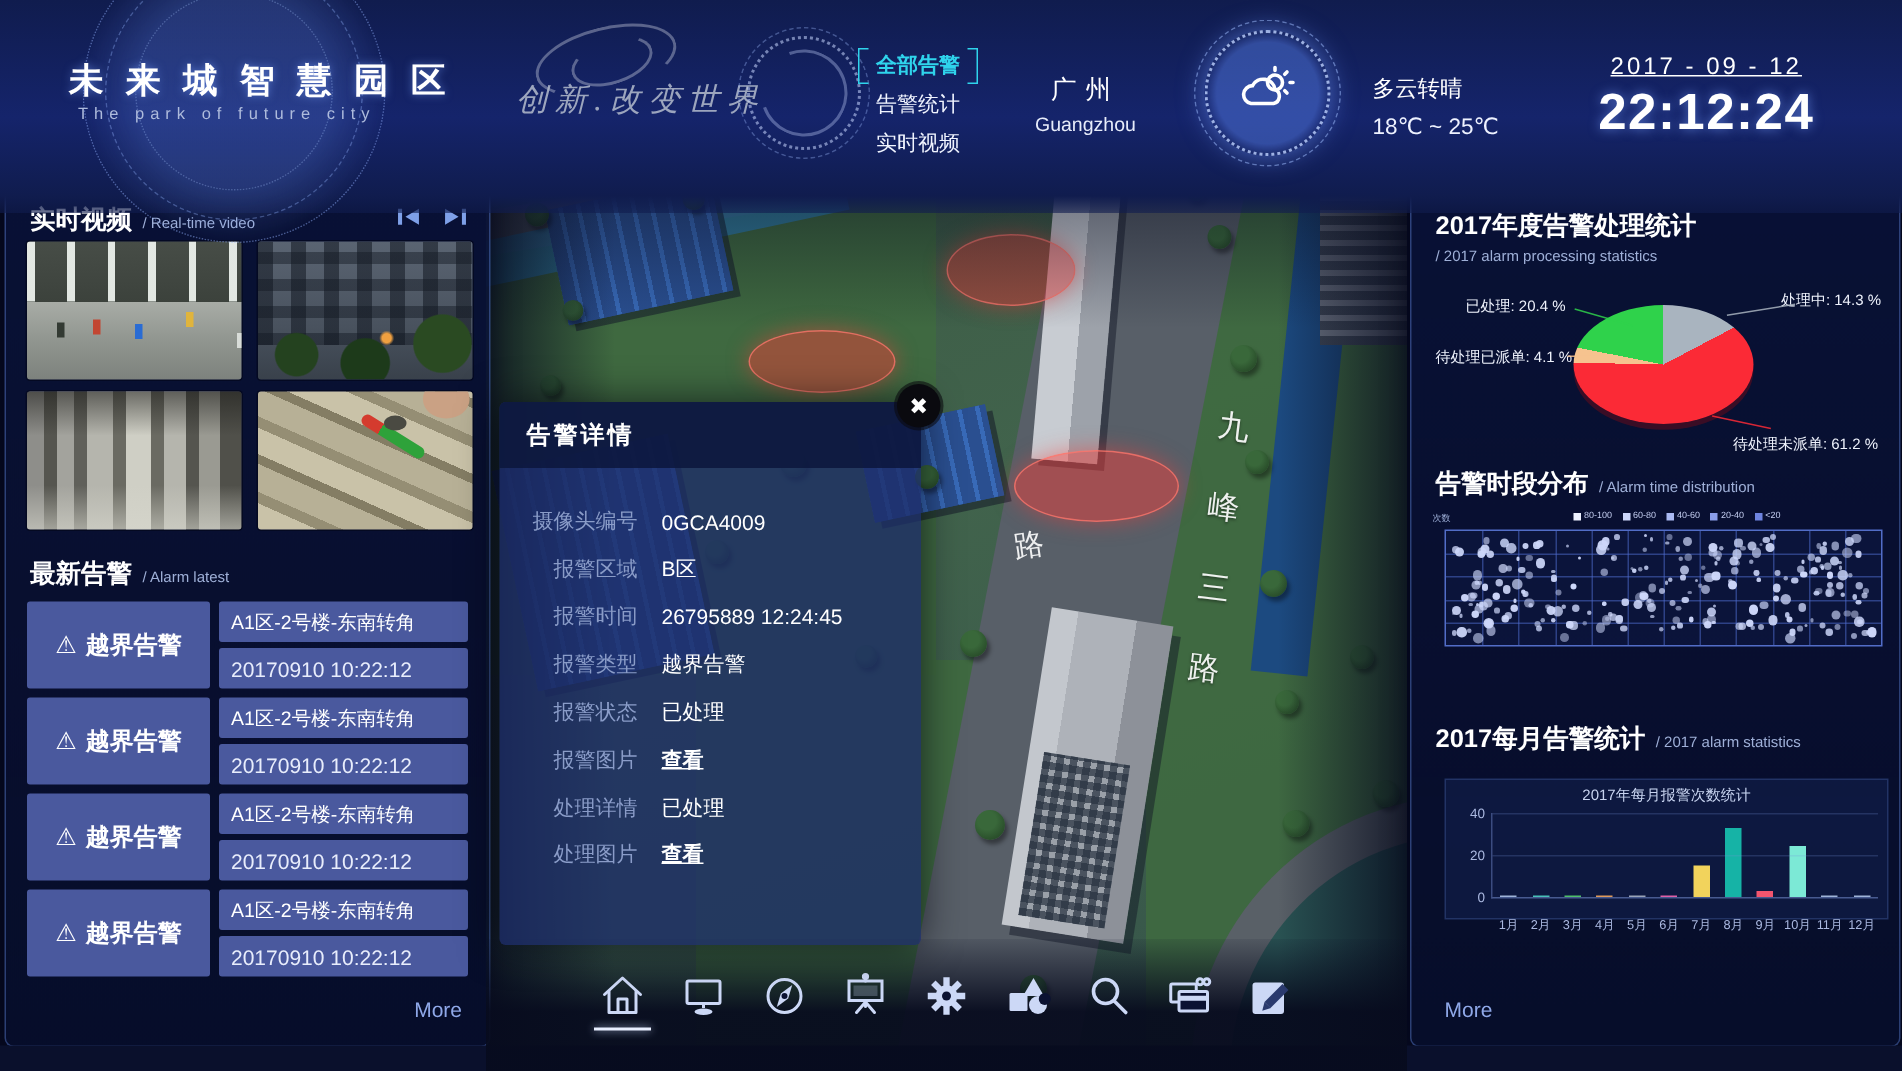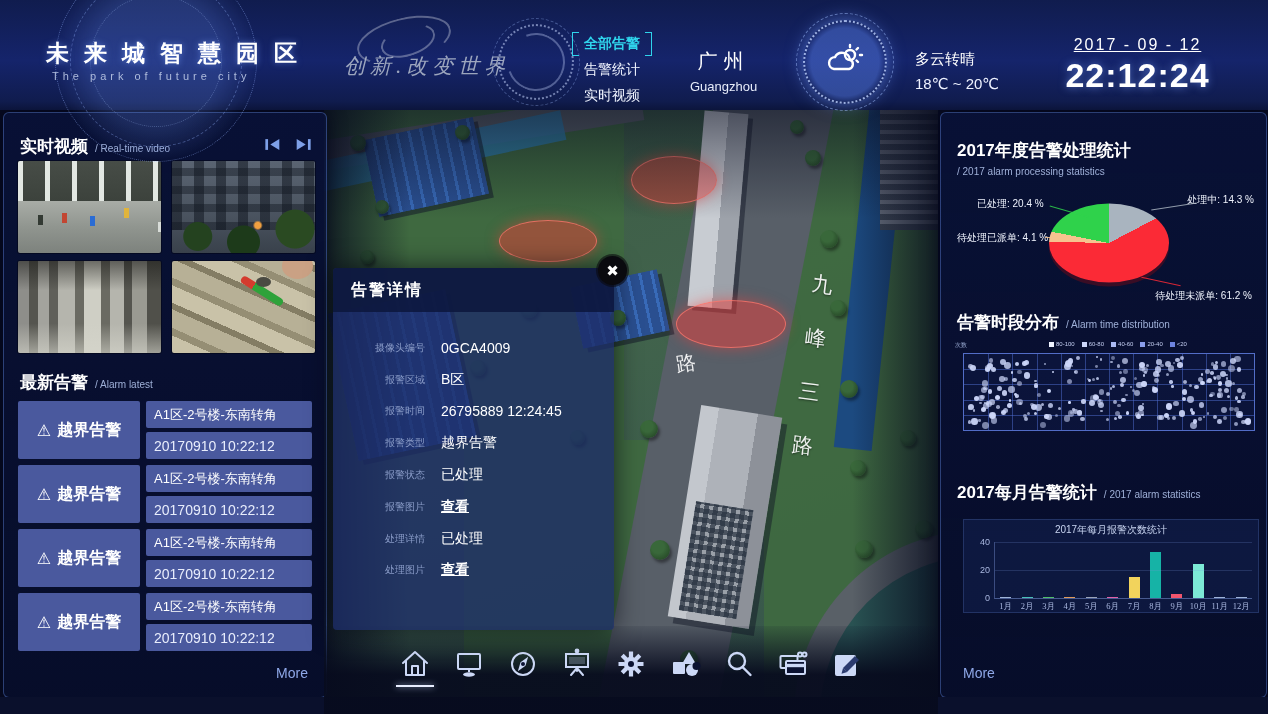--- a/index.html
+++ b/index.html
@@ -33,21 +33,21 @@
   .az2{left:307px;top:46px;width:84px;height:46px;}
   .az3{left:352px;top:190px;width:108px;height:46px;}
   .street-v{position:absolute;left:478px;top:160px;display:flex;flex-direction:column;gap:26px;
       font-size:21px;color:rgba(255,255,255,.92);transform:rotate(7deg);text-shadow:0 1px 2px rgba(0,0,0,.5);}
   .street-l{position:absolute;left:352px;top:240px;font-size:20px;color:rgba(255,255,255,.9);transform:rotate(-8deg);}
   #map .shade{position:absolute;inset:0;pointer-events:none;
       background:linear-gradient(90deg,rgba(7,11,30,.8),rgba(7,11,30,0) 14%,rgba(7,11,30,0) 86%,rgba(7,11,30,.8)),
                  linear-gradient(180deg,rgba(7,11,30,.55),rgba(7,11,30,0) 18%);}
 
   
-  #header{position:absolute;left:0;top:0;width:1268px;height:110px;z-index:30;
+  #header{position:absolute;left:0;top:0;width:1268px;height:142px;z-index:30;
       background:linear-gradient(180deg,#101c4e 0%,#15246b 55%,#101c4e 92%,rgba(16,28,78,.6) 100%);}
   .globe{position:absolute;left:55px;top:-40px;width:200px;height:200px;border-radius:50%;
       border:1px dotted rgba(150,180,255,.45);background:radial-gradient(circle,rgba(110,150,255,.22) 0 45%,rgba(110,150,255,0) 72%);}
   .globe::before{content:"";position:absolute;inset:14px;border-radius:50%;border:1px dashed rgba(150,180,255,.35);transform:rotate(30deg);}
   .globe::after{content:"";position:absolute;inset:34px;border-radius:50%;border:1px dotted rgba(170,200,255,.3);}
   .logo-title{position:absolute;left:46px;top:38px;font-size:23px;font-weight:bold;letter-spacing:15px;color:#fff;text-shadow:0 0 6px rgba(120,160,255,.6);white-space:nowrap;}
   .logo-sub{position:absolute;left:52px;top:70px;font-size:11px;letter-spacing:4px;color:#aebbdc;}
   .swirl{position:absolute;left:350px;top:14px;width:110px;height:56px;opacity:.4;}
   .swirl i{position:absolute;border:2px solid #c9cede;border-radius:50%;display:block;}
   .swirl i:nth-child(1){left:6px;top:4px;width:92px;height:40px;transform:rotate(-14deg);border-bottom-color:transparent;}
@@ -58,21 +58,21 @@
       border:2px dotted rgba(200,215,255,.55);}
   .emblem::before{content:"";position:absolute;inset:7px;border-radius:50%;border:2px solid rgba(200,215,255,.35);border-left-color:transparent;transform:rotate(25deg);}
   .emblem::after{content:"";position:absolute;inset:-8px;border-radius:50%;border:1px dashed rgba(160,190,255,.35);}
   #header-menu{position:absolute;left:576px;top:34px;display:flex;flex-direction:column;gap:6px;}
   .menu-item{font-size:14px;color:#f0f4ff;cursor:pointer;padding:1px 8px;white-space:nowrap;text-align:right;}
   .menu-item.active{color:#2fd4ec;position:relative;font-weight:bold;}
   .menu-item.active::before,.menu-item.active::after{content:"";position:absolute;top:-2px;bottom:-2px;width:6px;border:1px solid #2fd4ec;}
   .menu-item.active::before{left:-4px;border-right:none;}
   .menu-item.active::after{right:-4px;border-left:none;}
   .city{position:absolute;left:690px;top:48px;text-align:center;}
-  .city .zh{font-size:20px;letter-spacing:6px;}
+  .city .zh{font-size:17px;letter-spacing:6px;}
   .city .en{font-size:13px;color:#e7ecfa;margin-top:4px;}
   .weather-ring{position:absolute;left:803px;top:20px;width:80px;height:80px;border-radius:50%;
       border:2px dotted rgba(190,210,255,.8);background:radial-gradient(circle,rgba(90,130,240,.45) 0 60%,rgba(90,130,240,.05) 75%);
       box-shadow:0 0 18px rgba(110,150,255,.6);display:flex;align-items:center;justify-content:center;}
   .weather-ring::after{content:"";position:absolute;inset:-9px;border-radius:50%;border:1px dashed rgba(160,190,255,.5);}
   .weather-txt{position:absolute;left:915px;top:50px;}
   .weather-txt .cond{font-size:15px;}
   .weather-txt .temp{font-size:15px;margin-top:6px;color:#eef2ff;}
   .datetime{position:absolute;left:1055px;top:36px;width:165px;text-align:center;}
   .datetime .date{font-size:16px;letter-spacing:2px;text-decoration:underline;}
@@ -153,33 +153,33 @@
 
   #bar-box{position:absolute;left:22px;top:406px;width:294px;height:92px;
       background:rgba(25,42,100,.35);border:1px solid rgba(100,130,210,.25);}
   #bar-title{position:absolute;left:0;right:0;top:3px;text-align:center;font-size:10px;color:#c8d4f0;}
   #bar-plot{position:absolute;left:30px;right:6px;top:22px;height:56px;border-left:1px solid rgba(130,155,225,.4);border-bottom:1px solid rgba(130,155,225,.5);}
   .bar-grid{position:absolute;left:0;right:0;height:1px;background:rgba(120,150,220,.22);}
   .ytick{position:absolute;width:22px;text-align:right;font-size:9px;color:#aab8e0;left:4px;}
   #bars{position:absolute;left:0;right:0;bottom:0;top:0;display:flex;align-items:flex-end;justify-content:space-around;}
   .bar-cell{width:12px;display:flex;flex-direction:column;align-items:center;justify-content:flex-end;height:100%;position:relative;}
   .bar{width:11px;}
-  .bar-cat{position:absolute;top:100%;margin-top:3px;font-size:8.5px;color:#aab8e0;white-space:nowrap;font-family:Liberation Serif, serif;}
+  .bar-cat{position:absolute;top:100%;margin-top:13px;font-size:8.5px;color:#aab8e0;white-space:nowrap;}
 
   
   #modal{position:absolute;left:333px;top:268px;width:281px;height:362px;z-index:40;border-radius:4px;
       background:rgba(28,44,104,.78);box-shadow:0 0 26px rgba(0,0,12,.65);}
   #modal-header{height:44px;background:rgba(12,22,60,.85);border-radius:4px 4px 0 0;display:flex;align-items:center;padding-left:18px;
       font-size:16px;font-weight:bold;letter-spacing:2px;}
   #modal-close{position:absolute;right:-13px;top:-12px;width:29px;height:29px;border-radius:50%;background:#0a0a0f;
       color:#fff;display:flex;align-items:center;justify-content:center;font-size:15px;font-weight:bold;cursor:pointer;
       box-shadow:0 0 0 2px rgba(10,10,15,.6);}
   #modal-fields{position:absolute;left:0;right:0;top:44px;bottom:0;padding-top:20px;}
   .mf-row{height:31.8px;display:flex;align-items:center;}
-  .mf-label{width:92px;text-align:right;font-size:10px;color:#8a9cc8;flex:none;}
+  .mf-label{width:92px;text-align:right;font-size:14px;color:#8a9cc8;flex:none;}
   .mf-value{margin-left:16px;font-size:14px;color:#fff;}
   .mf-value.link{text-decoration:underline;cursor:pointer;font-weight:bold;}
 
   
   #toolbar{position:absolute;left:324px;top:626px;width:614px;height:88px;z-index:25;
       background:linear-gradient(180deg,rgba(10,16,40,.1),rgba(7,11,30,.95) 55%);}
   #toolbar-icons{position:absolute;left:0;right:0;top:22px;display:flex;justify-content:center;gap:20px;}
   .tool-icon{width:34px;height:40px;display:flex;flex-direction:column;align-items:center;cursor:pointer;}
   .tool-icon svg{width:32px;height:32px;}
   .tool-icon.active::after{content:"";width:38px;height:2px;background:#e8eeff;margin-top:5px;box-shadow:0 0 6px rgba(200,220,255,.8);}
@@ -261,21 +261,21 @@
     <span>
       <svg width="42" height="42" viewBox="0 0 42 42" fill="none" stroke="#fff" stroke-width="2.4" stroke-linecap="round">
         <circle cx="26" cy="16" r="5"></circle>
         <path d="M26 6v2 M34 9l-1.5 1.5 M36 16h2 M34 23l-1.5-1.5"></path>
         <path d="M10 30a6 6 0 0 1 1-11.9 8 8 0 0 1 15 2.5 5 5 0 0 1-1 9.4z" fill="rgba(20,35,90,.0)"></path>
       </svg>
     </span>
   </div>
   <div class="weather-txt">
     <div class="cond">多云转晴</div>
-    <div class="temp">18℃ ~ 20℃</div>
+    <div class="temp">18℃ ~ 25℃</div>
   </div>
   <div class="datetime">
     <div class="date">2017 - 09 - 12</div>
     <div class="time">22:12:24</div>
   </div>
 </div>
 
 <div id="left-panel" class="panel">
   <div class="sec-head" style="top:22px;">
     <span class="zh">实时视频</span>

